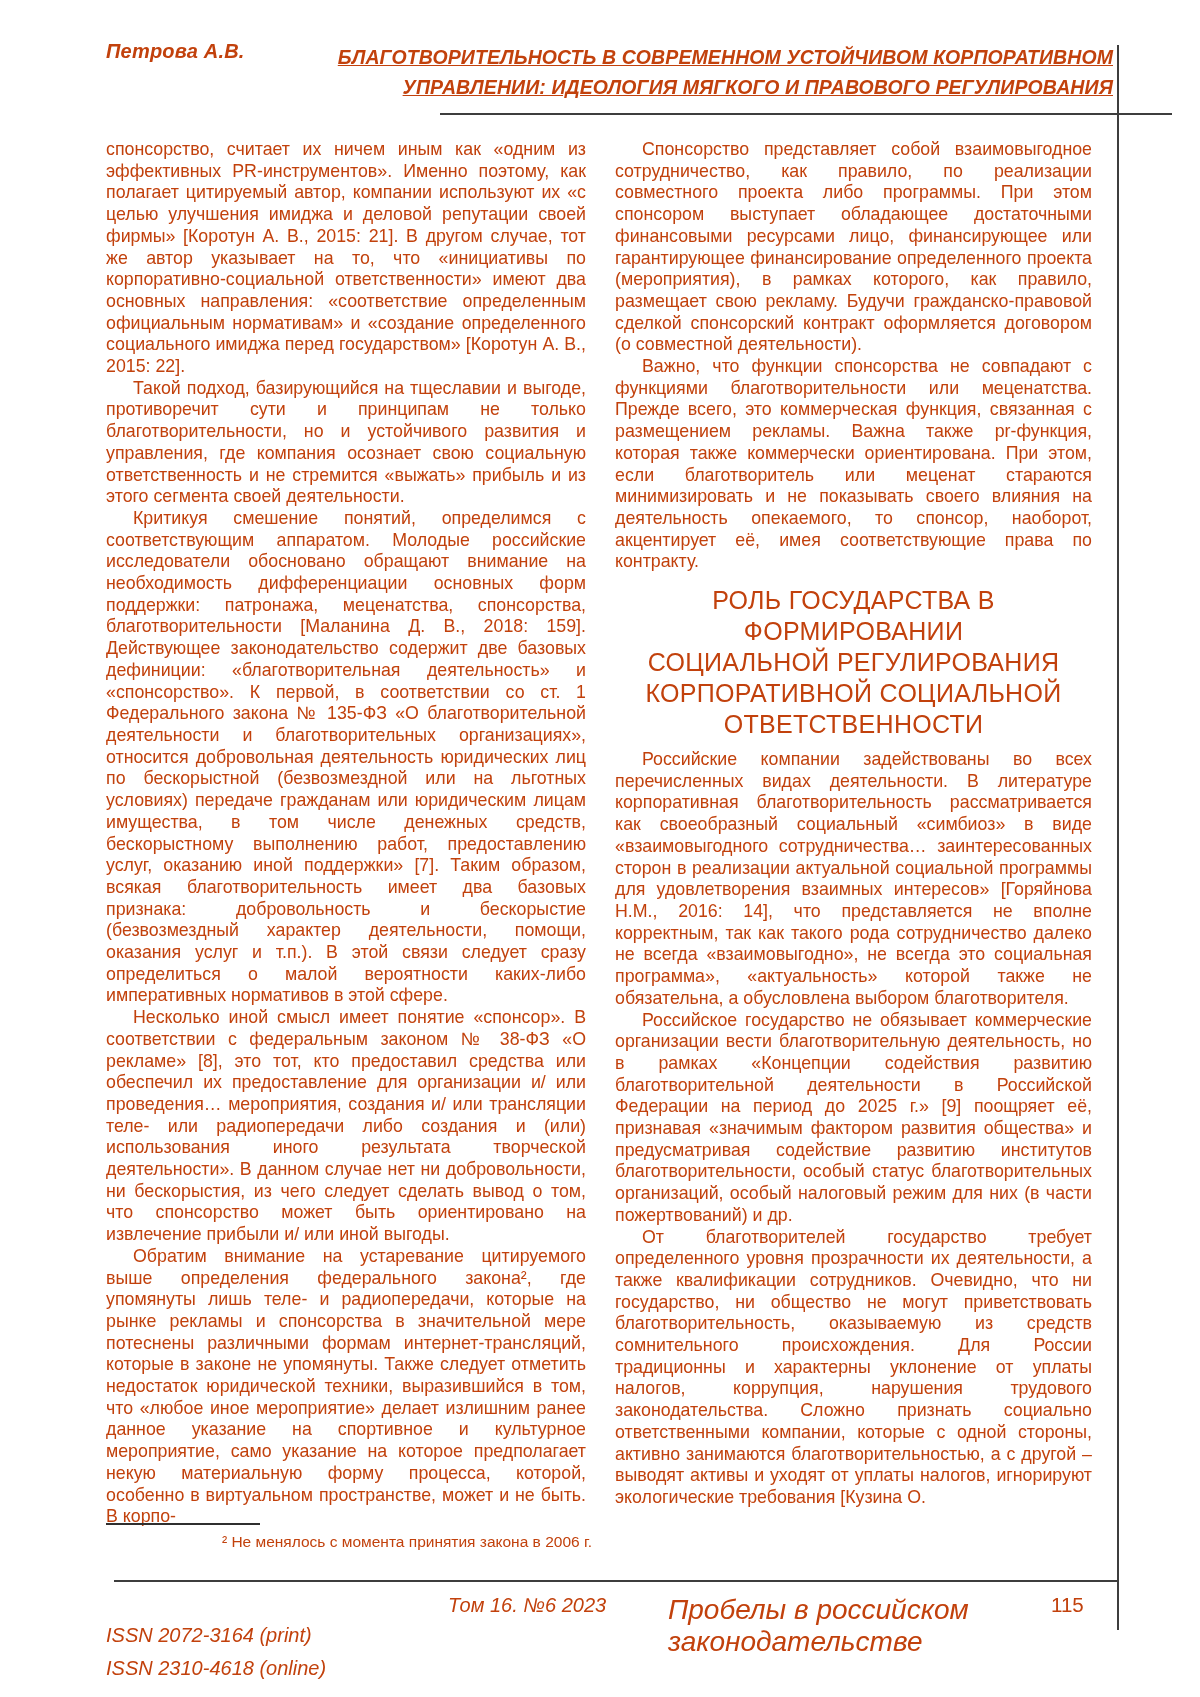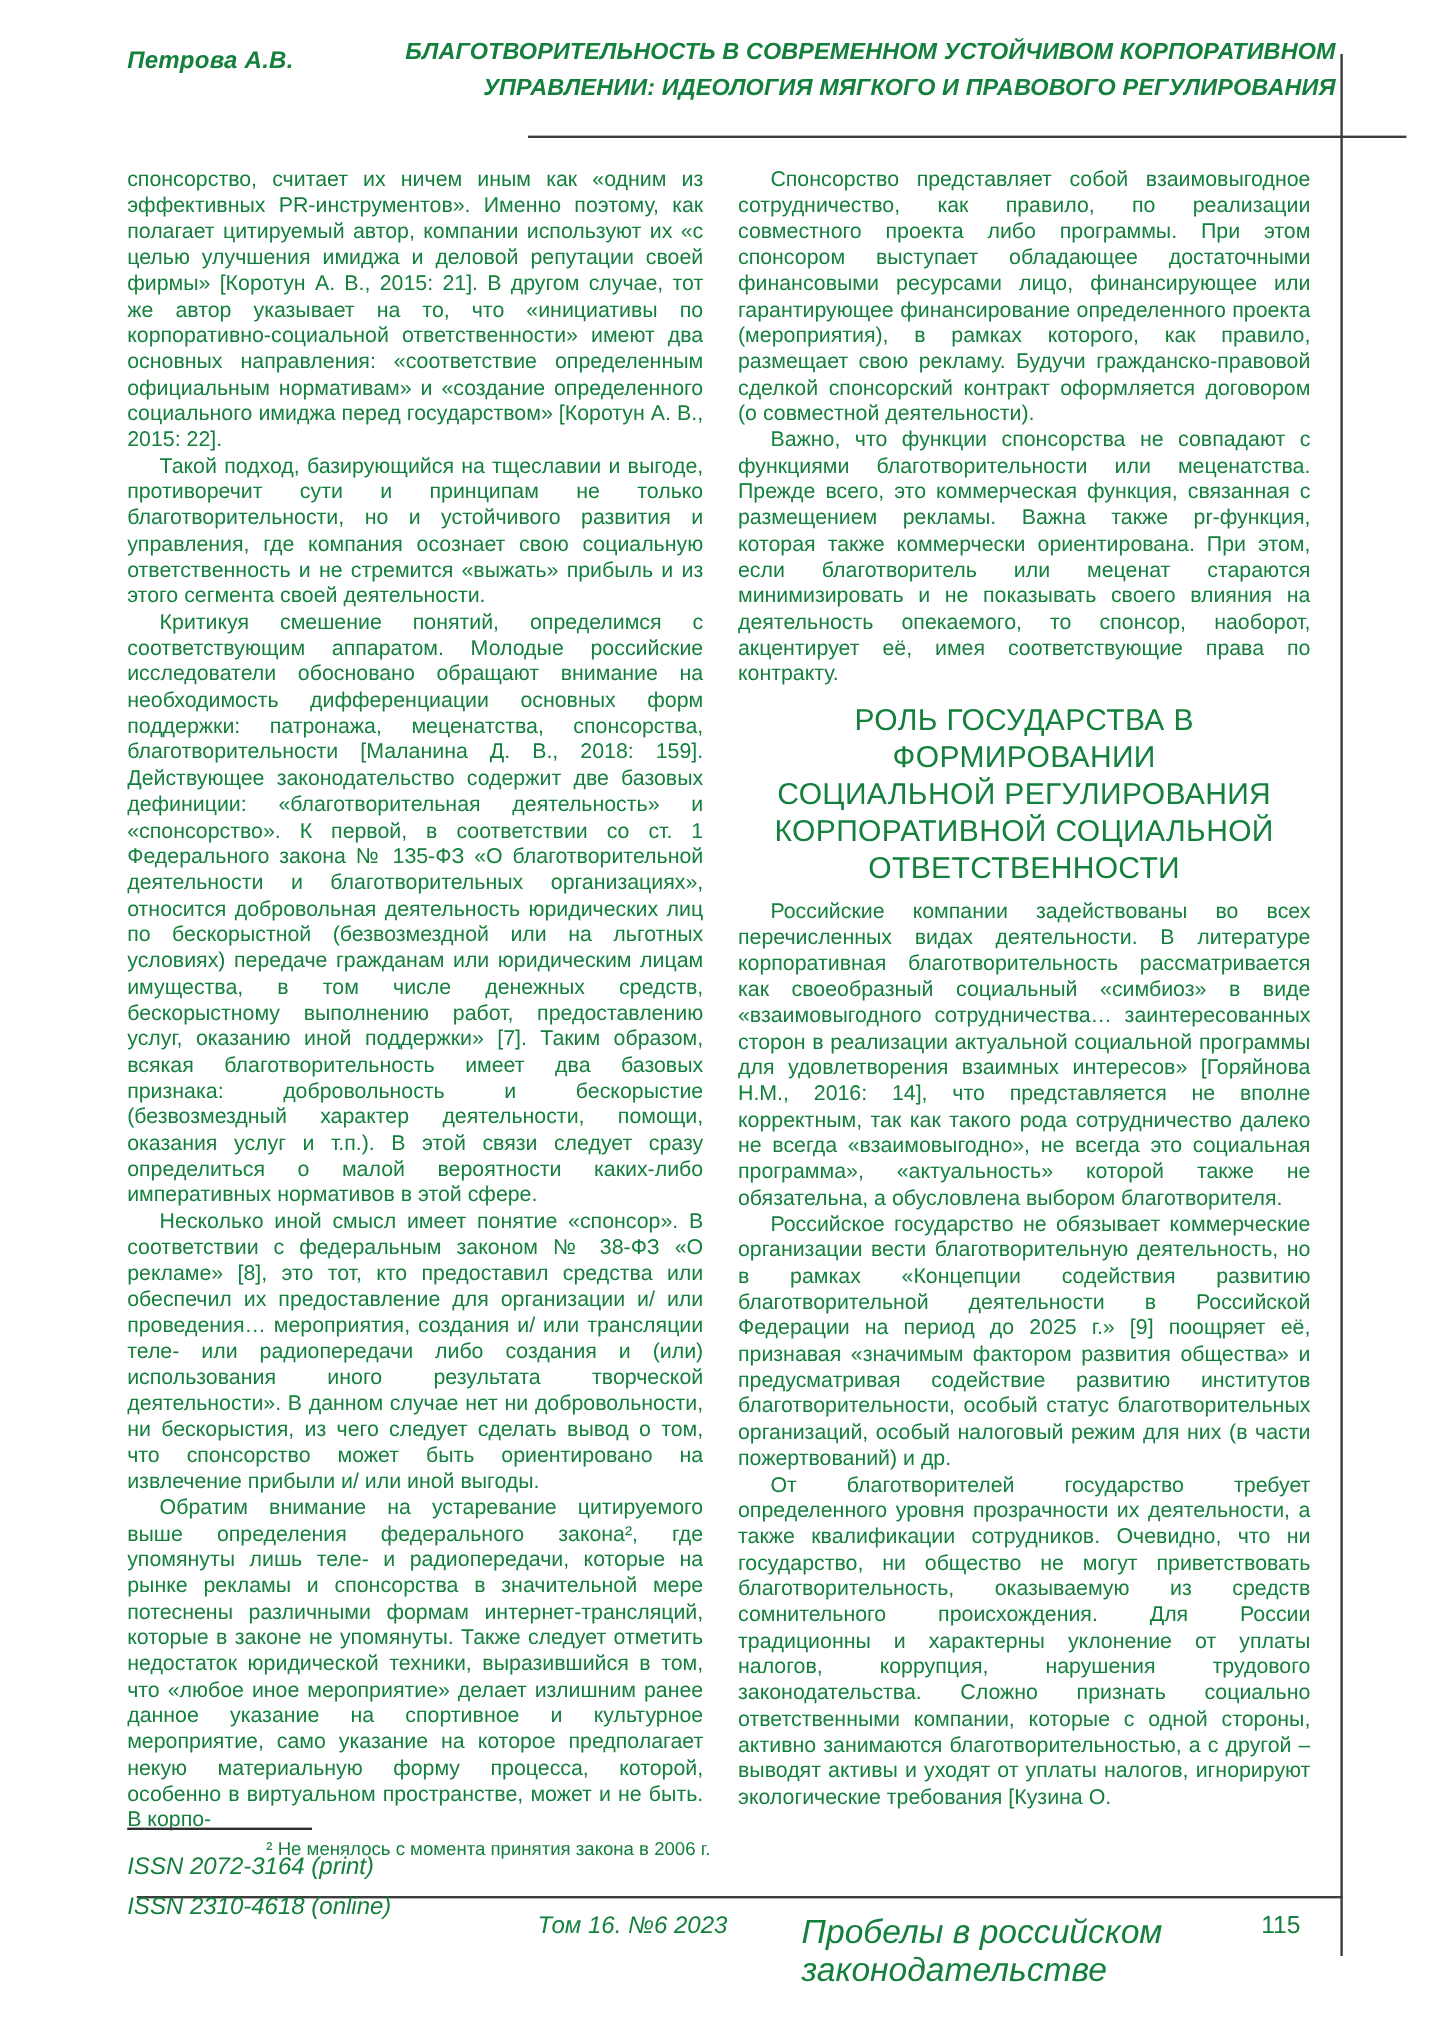--- a/index.html
+++ b/index.html
@@ -3,37 +3,38 @@
 <meta charset="utf-8">
 <title>Paper page</title>
 <style>
   html, body { margin: 0; padding: 0; background: #ffffff; }
   .page {
     position: relative;
     width: 1200px;
     height: 1697px;
     background: #ffffff;
     font-family: "Liberation Sans", sans-serif;
-    color: #15803d;
+    color: #c2410c;
     overflow: hidden;
   }
   .author {
     position: absolute;
     left: 106px; top: 40px;
     font-size: 20px; font-weight: 700; font-style: italic;
     letter-spacing: 0.2px;
   }
   .running-title {
     position: absolute;
-    right: 87px; top: 28px;
+    right: 87px; top: 42px;
     text-align: right;
     font-size: 19.5px; font-weight: 700; font-style: italic;
     line-height: 30px;
     letter-spacing: 0.1px;
     white-space: nowrap;
+    text-decoration: underline;
   }
   .rule-header {
     position: absolute;
     left: 440px; top: 113px;
     width: 732px; height: 2px;
     background: #3d3d3d;
   }
   .rule-vertical {
     position: absolute;
     left: 1117px; top: 45px;
@@ -76,21 +77,21 @@
     text-align: right;
   }
   .footer-rule {
     position: absolute;
     left: 114px; top: 1580px;
     width: 1005px; height: 2px;
     background: #3d3d3d;
   }
   .footer-issn {
     position: absolute;
-    left: 106px; top: 1540px;
+    left: 106px; top: 1619px;
     font-style: italic;
     font-size: 20px; line-height: 33px;
   }
   .footer-volume {
     position: absolute;
     left: 448px; top: 1594px;
     font-style: italic; font-size: 20px;
   }
   .footer-journal {
     position: absolute;

